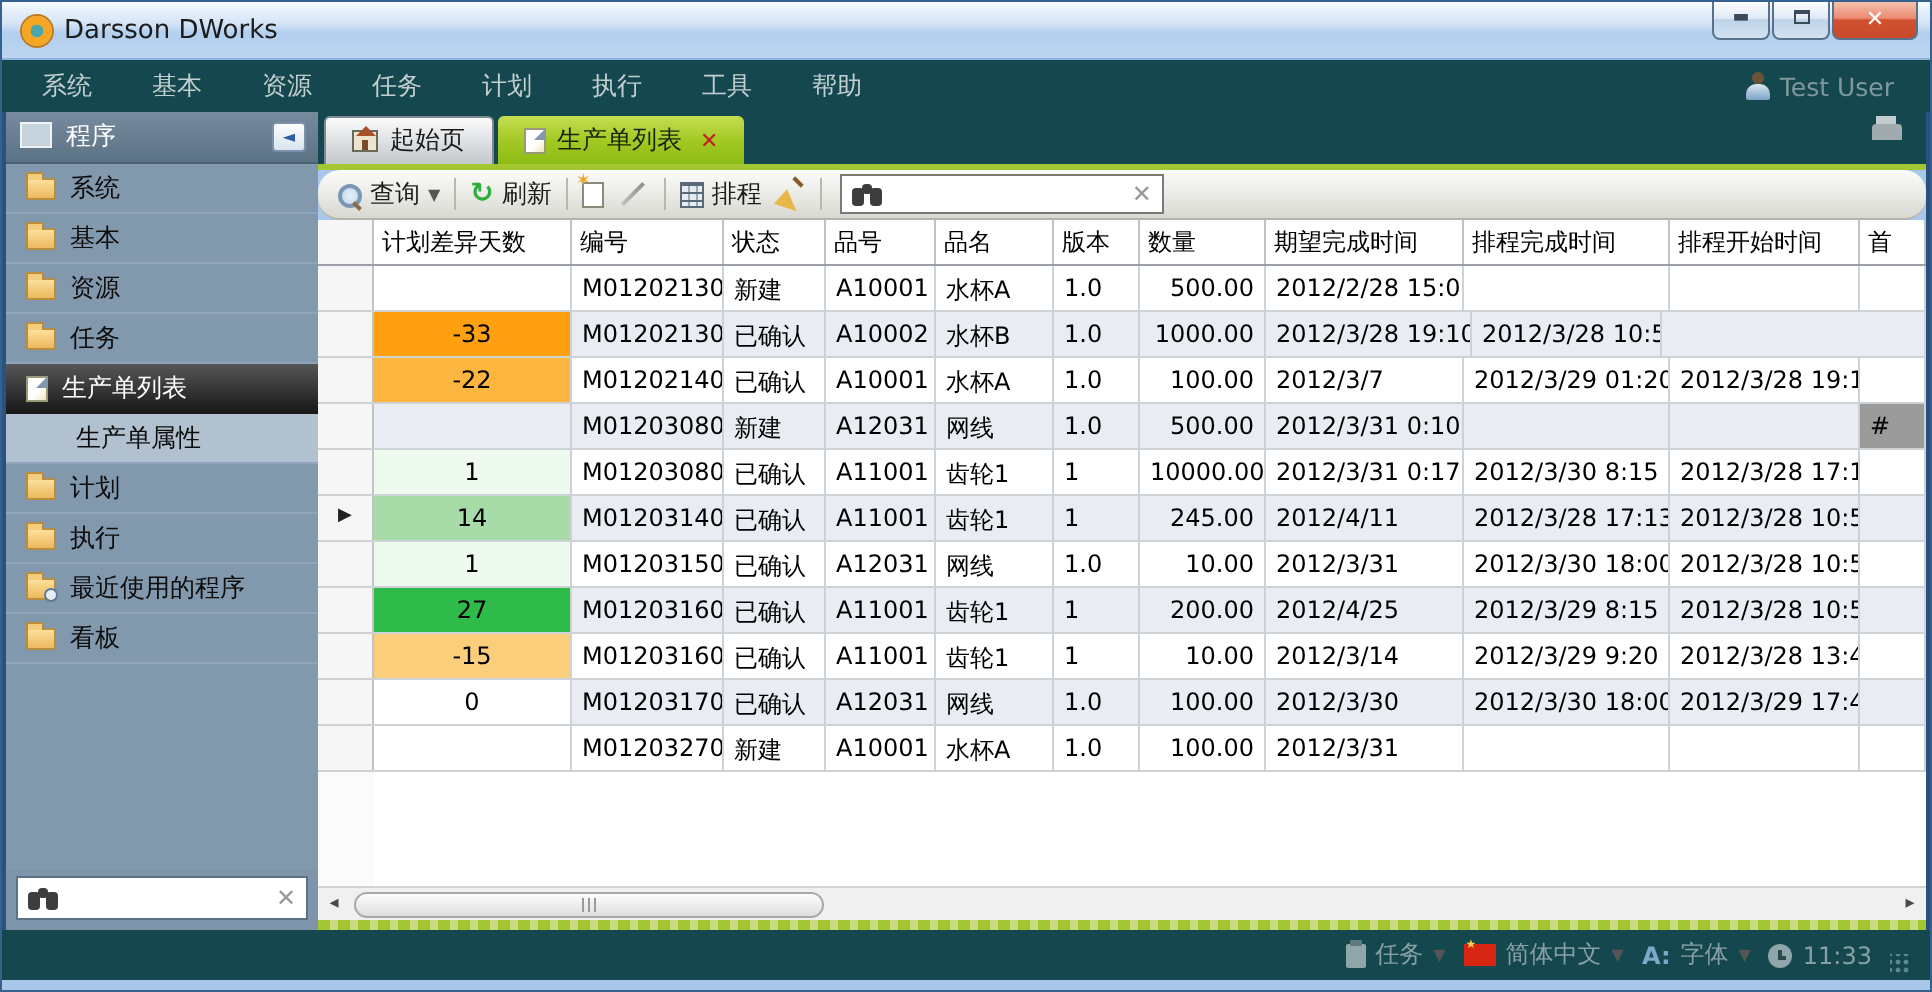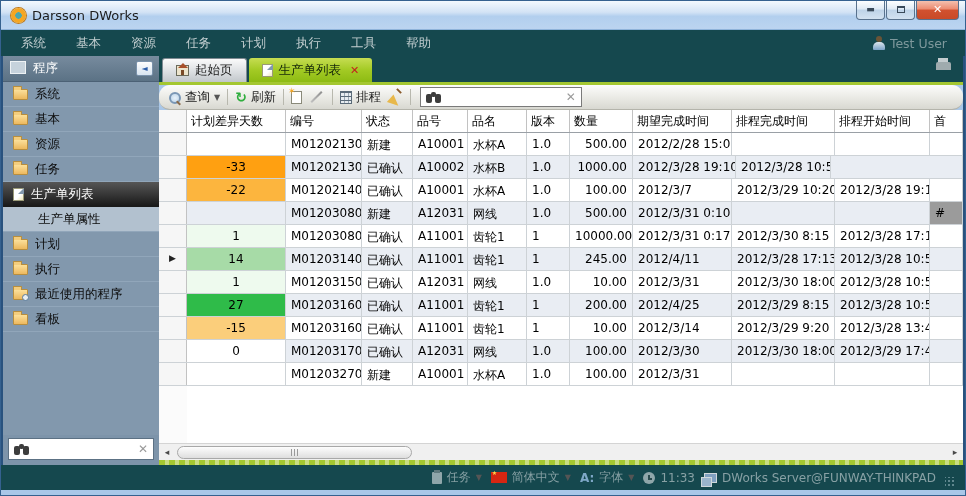--- a/index.html
+++ b/index.html
@@ -356,21 +356,21 @@
             <div class="grid-row">
               <div class="cell ind"></div>
               <div class="cell" style="width: 99px; flex: 0 0 99px; text-align: center; background: rgb(252, 181, 62);">-22</div>
               <div class="cell" style="width: 76px; flex: 0 0 76px;">M012021401</div>
               <div class="cell" style="width: 51px; flex: 0 0 51px;">已确认</div>
               <div class="cell" style="width: 55px; flex: 0 0 55px;">A10001</div>
               <div class="cell" style="width: 59px; flex: 0 0 59px;">水杯A</div>
               <div class="cell" style="width: 43px; flex: 0 0 43px;">1.0</div>
               <div class="cell" style="width: 63px; flex: 0 0 63px; text-align: right;">100.00</div>
               <div class="cell" style="width: 99px; flex: 0 0 99px;">2012/3/7</div>
-              <div class="cell" style="width: 103px; flex: 0 0 103px;">2012/3/29 10:20</div>
+              <div class="cell" style="width: 103px; flex: 0 0 103px;">2012/3/29 01:20</div>
               <div class="cell" style="width: 95px; flex: 0 0 95px;">2012/3/28 19:10</div>
               <div class="cell" style="width: 18px; flex: 1 0 18px;"></div>
             </div>
             <div class="grid-row stripe">
               <div class="cell ind"></div>
               <div class="cell" style="width: 99px; flex: 0 0 99px; text-align: center;"></div>
               <div class="cell" style="width: 76px; flex: 0 0 76px;">M012030801</div>
               <div class="cell" style="width: 51px; flex: 0 0 51px;">新建</div>
               <div class="cell" style="width: 55px; flex: 0 0 55px;">A12031</div>
               <div class="cell" style="width: 59px; flex: 0 0 59px;">网线</div>
@@ -510,21 +510,17 @@
     </span>
     <span class="sb-grp">
       <span class="fontA">A:</span>
       <span>字体</span>
       <span class="caret">▼</span>
     </span>
     <span class="sb-grp">
       <span class="clock-ico"></span>
       <span>11:33</span>
     </span>
-    <span class="sb-grp">
-      <span class="pc-ico"></span>
-      <span>DWorks Server@FUNWAY-THINKPAD</span>
-    </span>
     <span class="grip"></span>
   </div>
 
   <div class="bottom-border"></div>
 </div>
 
 </body></html>

